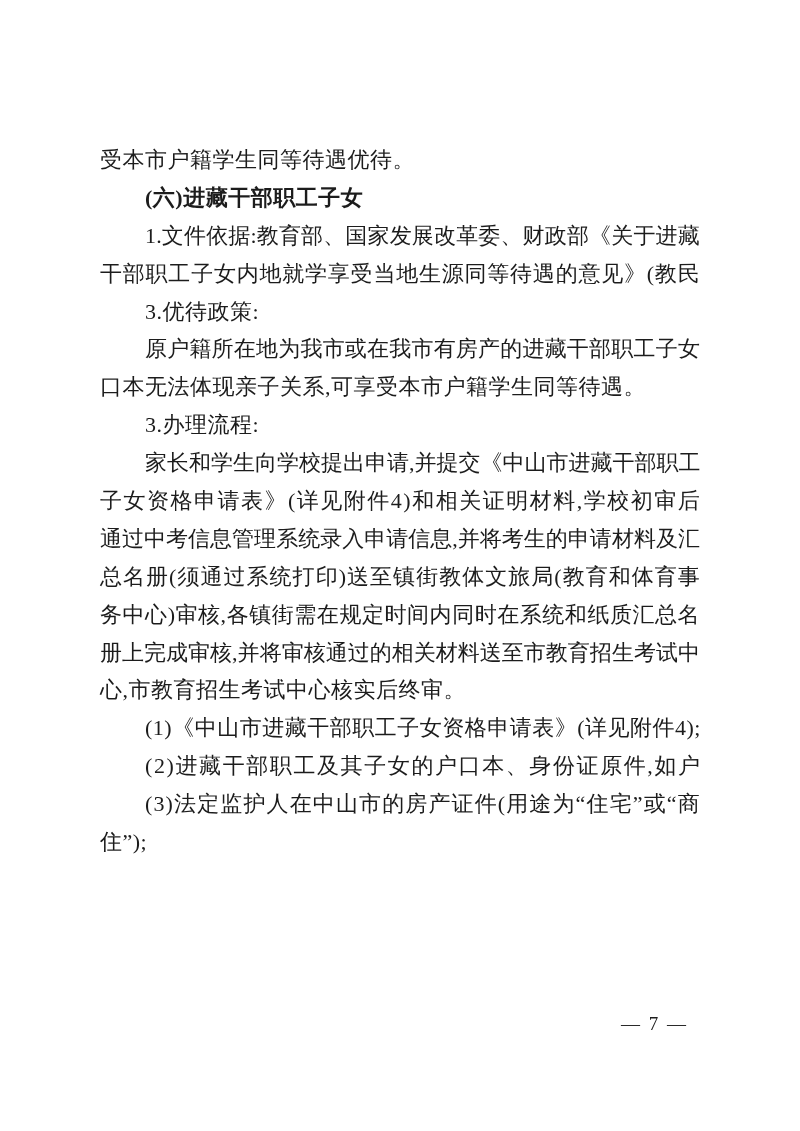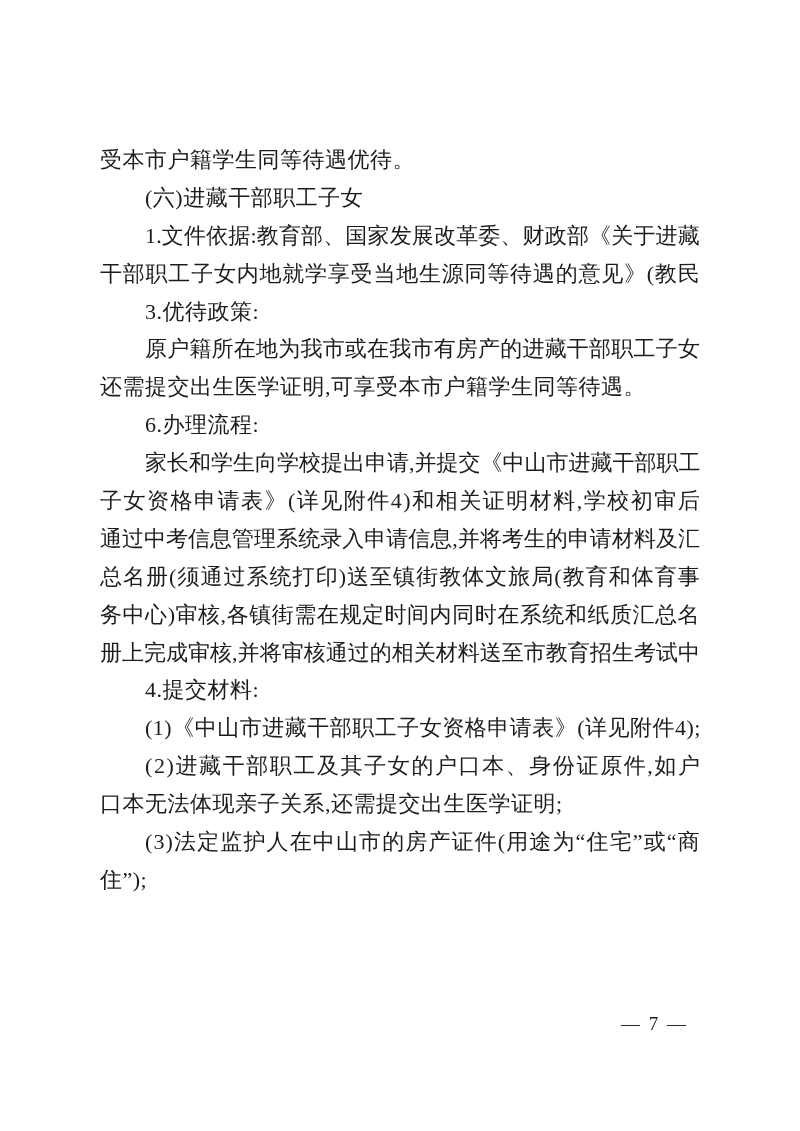--- a/index.html
+++ b/index.html
@@ -26,21 +26,21 @@
     height: 37.9px;
     line-height: 37.9px;
     font-size: 22px;
     white-space: nowrap;
     letter-spacing: 0.5px;
   }
   .line.indent {
     padding-left: 45px;
   }
   .line.heading {
-    font-weight: normal;
+    font-weight: bold;
   }
   .line.compress {
     font-size: 22px;
   }
   
   .line.justify {
     display: flex;
     justify-content: space-between;
     align-items: baseline;
     letter-spacing: 0;
@@ -145,22 +145,22 @@
         <span class="ch">的</span>
         <span class="ch">进</span>
         <span class="ch">藏</span>
         <span class="ch">干</span>
         <span class="ch">部</span>
         <span class="ch">职</span>
         <span class="ch">工</span>
         <span class="ch">子</span>
         <span class="ch">女</span>
       </div>
-      <div class="line">还需提交出生医学证明,可享受本市户籍学生同等待遇。</div>
-      <div class="line indent">6.办理流程:</div>
+      <div class="line">口本无法体现亲子关系,可享受本市户籍学生同等待遇。</div>
+      <div class="line indent">3.办理流程:</div>
       <div class="line indent justify">
         <span class="ch">家</span>
         <span class="ch">长</span>
         <span class="ch">和</span>
         <span class="ch">学</span>
         <span class="ch">生</span>
         <span class="ch">向</span>
         <span class="ch">学</span>
         <span class="ch">校</span>
         <span class="ch">提</span>
@@ -325,21 +325,21 @@
         <span class="ch">至</span>
         <span class="ch">市</span>
         <span class="ch">教</span>
         <span class="ch">育</span>
         <span class="ch">招</span>
         <span class="ch">生</span>
         <span class="ch">考</span>
         <span class="ch">试</span>
         <span class="ch">中</span>
       </div>
-      <div class="line indent">4.提交材料:</div>
+      <div class="line">心,市教育招生考试中心核实后终审。</div>
       <div class="line indent compress">(1)《中山市进藏干部职工子女资格申请表》(详见附件4);</div>
       <div class="line indent justify">
         <span class="ch">(</span>
         <span class="ch">2</span>
         <span class="ch">)</span>
         <span class="ch">进</span>
         <span class="ch">藏</span>
         <span class="ch">干</span>
         <span class="ch">部</span>
         <span class="ch">职</span>
@@ -355,21 +355,20 @@
         <span class="ch">、</span>
         <span class="ch">身</span>
         <span class="ch">份</span>
         <span class="ch">证</span>
         <span class="ch">原</span>
         <span class="ch">件</span>
         <span class="ch">,</span>
         <span class="ch">如</span>
         <span class="ch">户</span>
       </div>
-      <div class="line">口本无法体现亲子关系,还需提交出生医学证明;</div>
       <div class="line indent justify compress">
         <span class="ch">(</span>
         <span class="ch">3</span>
         <span class="ch">)</span>
         <span class="ch">法</span>
         <span class="ch">定</span>
         <span class="ch">监</span>
         <span class="ch">护</span>
         <span class="ch">人</span>
         <span class="ch">在</span>

